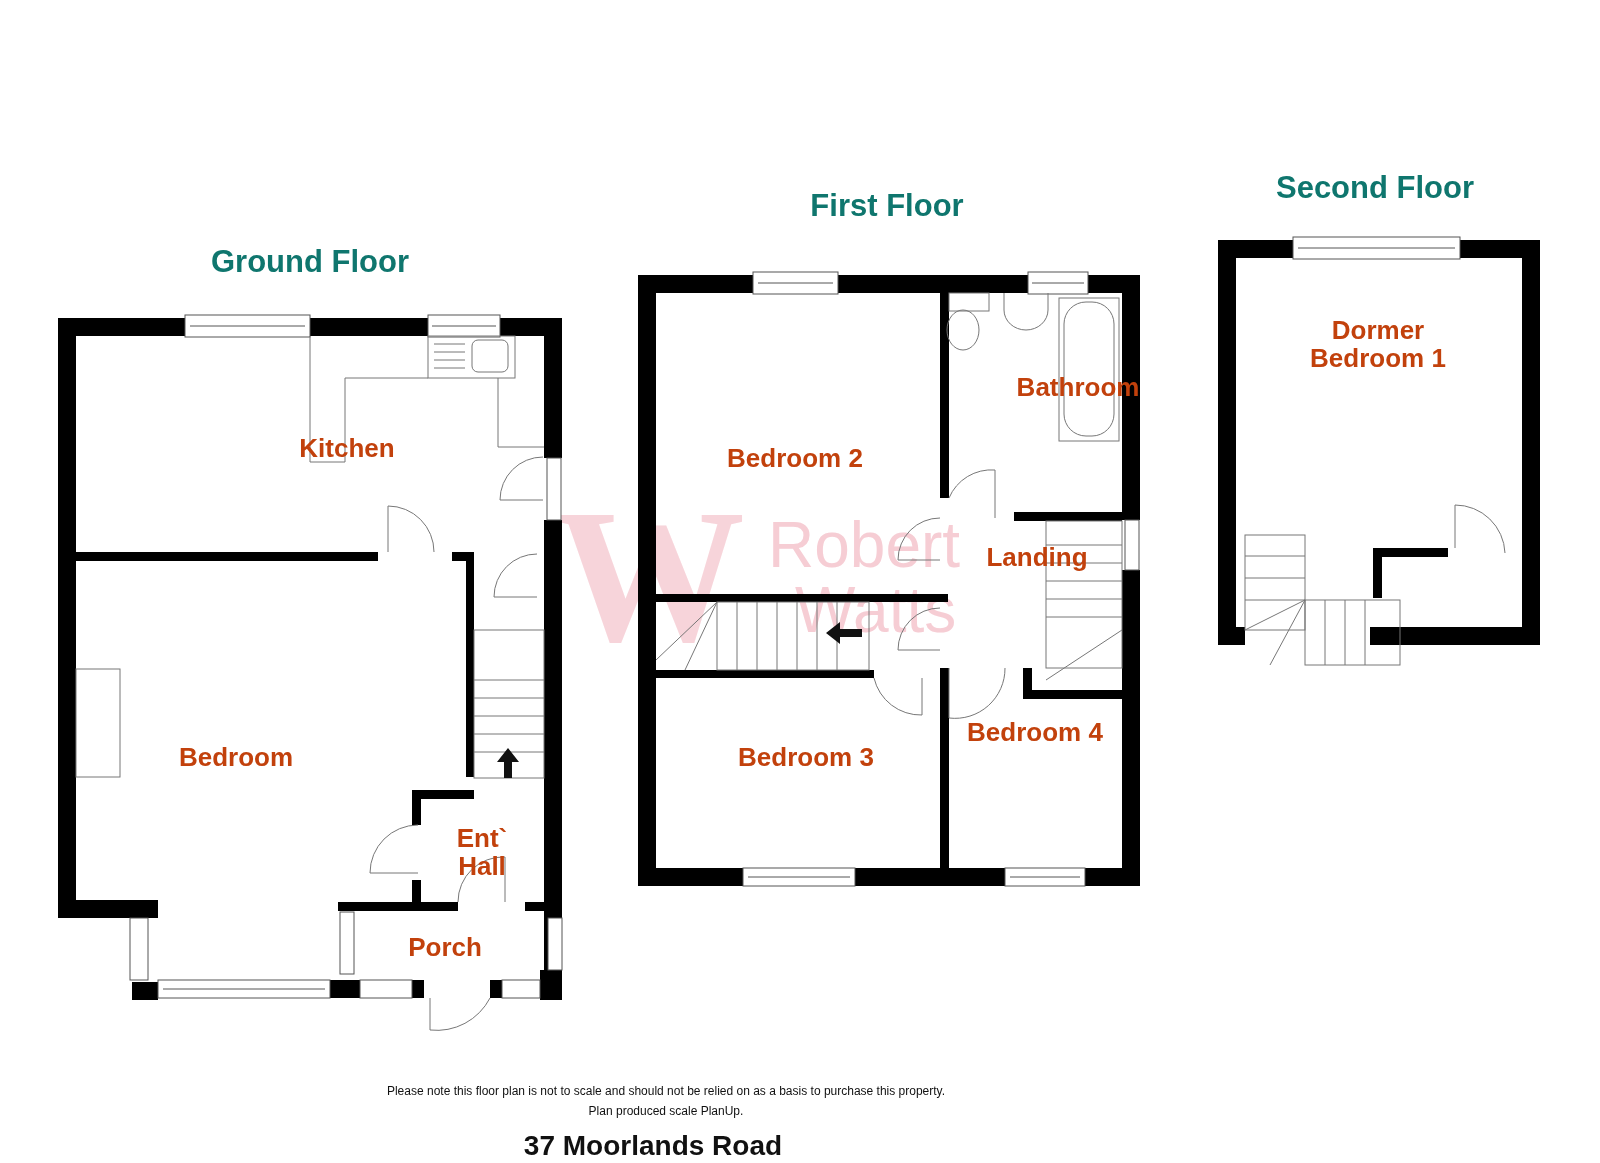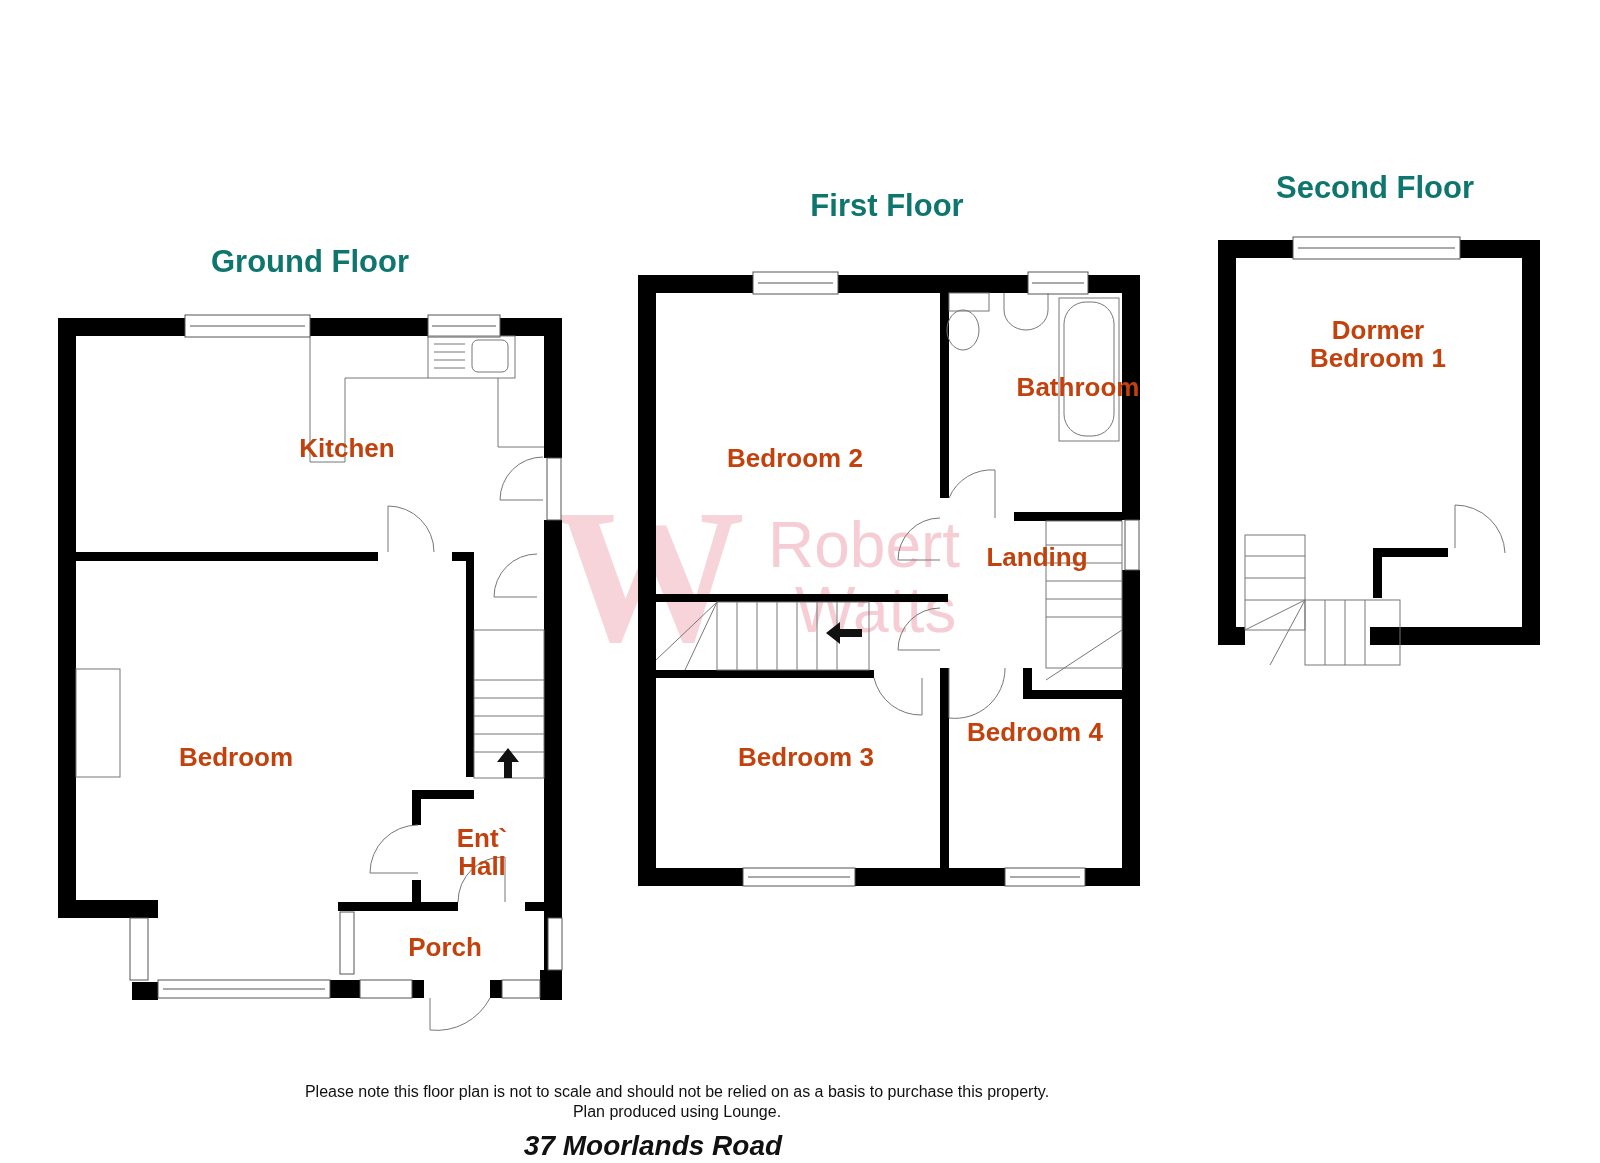--- a/index.html
+++ b/index.html
@@ -1,21 +1,21 @@
 <!DOCTYPE html>
 <html><head>
 <meta charset="utf-8">
 <style>
   html, body { margin: 0; padding: 0; background: #ffffff; }
   body { width: 1600px; height: 1163px; position: relative; overflow: hidden; font-family: "Liberation Sans", sans-serif; }
   svg.plan { position: absolute; left: 0; top: 0; }
   .floor-title { position: absolute; font-weight: bold; font-size: 31px; color: #0f766e; white-space: nowrap; transform: translateX(-50%); }
   .room-label { position: absolute; font-weight: bold; font-size: 26px; color: #c2410c; text-align: center; line-height: 28px; white-space: nowrap; transform: translate(-50%, -50%); }
-  .disclaimer { position: absolute; left: 0; width: 1332px; text-align: center; font-size: 16px; color: #111; line-height: 19px; margin-left: 11px; }
-  .address { position: absolute; left: 0; width: 1306px; top: 1132px; text-align: center; font-weight: bold; font-size: 28px; color: #111; font-style: italic; }
+  .disclaimer { position: absolute; left: 0; width: 1332px; text-align: center; font-size: 12px; color: #111; line-height: 19px; }
+  .address { position: absolute; left: 0; width: 1306px; top: 1132px; text-align: center; font-weight: bold; font-size: 28px; color: #111; }
   .wm-text { position: absolute; font-size: 64px; color: #f6cdd4; line-height: 70px; font-weight: normal; }
 </style>
 </head>
 <body>
 
 <div>
   <svg class="plan" width="1600" height="1163">
     <text x="555" y="640" font-family="Liberation Serif, serif" font-weight="bold" font-size="190" fill="#f6cdd4" opacity="0.85">W</text>
   </svg>
   <div class="wm-text" style="left:768px; top:510px;">Robert</div>
@@ -209,14 +209,14 @@
 <div class="room-label" style="left:1037px; top:557px;">Landing</div>
 <div class="room-label" style="left:806px; top:757px;">Bedroom 3</div>
 <div class="room-label" style="left:1035px; top:732px;">Bedroom 4</div>
 
 <div class="room-label" style="left:1378px; top:344px;">
   <div>Dormer</div>
   <div>Bedroom 1</div>
 </div>
 
 <div class="disclaimer" style="top:1082px;">Please note this floor plan is not to scale and should not be relied on as a basis to purchase this property.</div>
-<div class="disclaimer" style="top:1102px;">Plan produced using Lounge.</div>
+<div class="disclaimer" style="top:1102px;">Plan produced scale PlanUp.</div>
 <div class="address" style="top:1130px;">37 Moorlands Road</div>
 
 </body></html>

